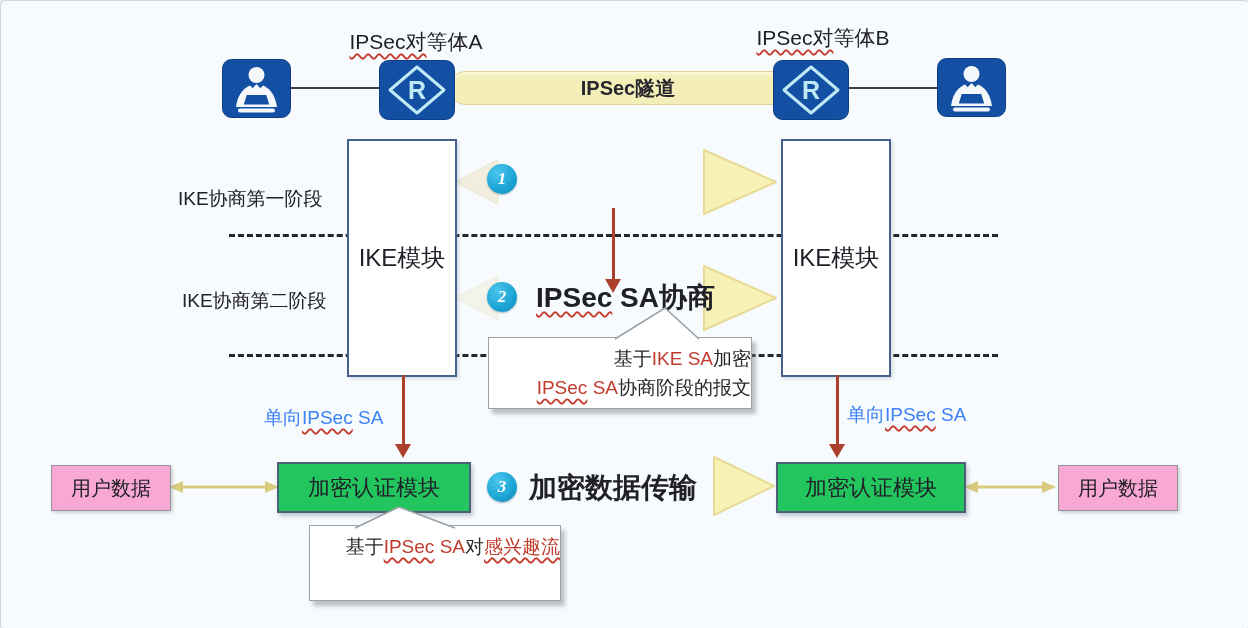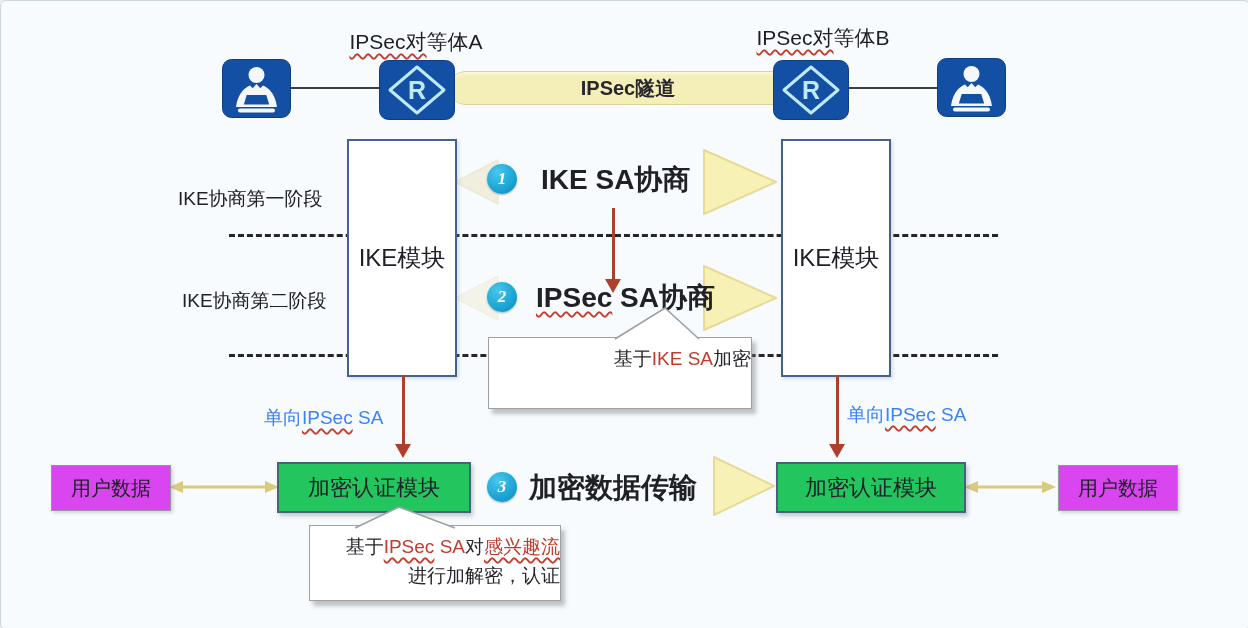--- a/index.html
+++ b/index.html
@@ -18,21 +18,21 @@
   
   .uw{text-decoration-line:underline;text-decoration-style:wavy;text-decoration-color:#c63c2c;
       text-decoration-thickness:2px;text-underline-offset:4px;text-decoration-skip-ink:none;}
   .red{color:#c03b2c;}
   
   .ikebox{width:106px;height:234px;background:#fff;border:2px solid #44638c;z-index:2;
           display:flex;align-items:center;justify-content:center;font-size:24px;color:#202028;
           box-shadow:2px 2px 3px rgba(120,135,155,.25);}
   .mbox{background:#22c55e;border:2px solid #4c6177;z-index:2;display:flex;align-items:center;
         justify-content:center;font-size:22px;color:#202028;box-shadow:2px 3px 4px rgba(90,105,125,.35);}
-  .ubox{background:#d946ef;border:1.5px solid #90969c;z-index:2;display:flex;align-items:center;
+  .ubox{background:#f9a8d4;border:1.5px solid #90969c;z-index:2;display:flex;align-items:center;
         justify-content:center;font-size:20px;color:#202028;box-shadow:2px 2px 3px rgba(120,125,130,.3);}
   
   .dash{height:0;border-top:3px dashed #26262a;z-index:1;width:769px;left:228px;}
   
   .stagelabel{font-size:19px;color:#202028;z-index:2;}
   
   .ncircle{width:30px;height:30px;border-radius:50%;z-index:3;
            background:radial-gradient(circle at 35% 28%,#49c6ec,#1ba4d4 60%,#0f86b5);
            color:#fff;display:flex;align-items:center;justify-content:center;
            font:italic 700 17px "Liberation Serif",serif;box-shadow:0 1px 2px rgba(0,60,90,.35);}
@@ -111,21 +111,20 @@
 
   <svg class="abs" style="left:452px;top:157px;z-index:1;opacity:.65;" width="46" height="48">
     <polygon points="45,2 2,24 45,46" fill="#eee8cf" stroke="#e7e0c4" stroke-width="1.5" stroke-linejoin="round"></polygon>
   </svg>
   <svg class="abs" style="left:702px;top:146px;z-index:1;" width="76" height="70">
     <polygon points="1,3 73,35 1,67" fill="#f8f1b6" stroke="#e6da96" stroke-width="2" stroke-linejoin="round"></polygon>
   </svg>
   <div class="abs ncircle" style="left:486px;top:163px;">
     <span>1</span>
   </div>
-  <div class="abs flowtext" style="left:540px;top:160px;">IKE SA协商</div>
 
   <div class="abs vline" style="left:611px;top:207px;height:72px;"></div>
   <div class="abs rhead" style="left:604px;top:278px;"></div>
 
   <svg class="abs" style="left:452px;top:273px;z-index:1;opacity:.4;" width="46" height="48">
     <polygon points="45,2 2,24 45,46" fill="#eee8cf" stroke="#e7e0c4" stroke-width="1.5" stroke-linejoin="round"></polygon>
   </svg>
   <svg class="abs" style="left:702px;top:262px;z-index:1;" width="76" height="70">
     <polygon points="1,3 73,35 1,67" fill="#f8f1b6" stroke="#e6da96" stroke-width="2" stroke-linejoin="round"></polygon>
   </svg>
@@ -133,20 +132,21 @@
     <span>2</span>
   </div>
   <div class="abs flowtext" style="left:535px;top:278px;"><span class="uw">IPSec</span><span> SA协商</span></div>
 
   <svg class="abs pointer" style="left:606px;top:305px;" width="100" height="34">
     <path d="M8 33 L58 2 L92 33 Z" fill="#fff"></path>
     <path d="M8 33 L58 2 L92 33" fill="none" stroke="#9aa2a8" stroke-width="1.6"></path>
   </svg>
   <div class="abs callout" style="left:487px;top:336px;width:262px;height:64px;">
     <div><span>基于</span><span class="red">IKE SA</span><span>加密</span></div>
+    <div><span class="red uw">IPSec</span><span class="red"> SA</span><span>协商阶段的报文</span></div>
   </div>
 
   <div class="abs vline" style="left:401px;top:374px;height:70px;"></div>
   <div class="abs rhead" style="left:394px;top:443px;"></div>
   <div class="abs salabel" style="left:263px;top:404px;"><span>单向</span><span class="uw">IPSec</span><span> SA</span></div>
 
   <div class="abs vline" style="left:835px;top:374px;height:70px;"></div>
   <div class="abs rhead" style="left:828px;top:443px;"></div>
   <div class="abs salabel" style="left:846px;top:401px;"><span>单向</span><span class="uw">IPSec</span><span> SA</span></div>
 
@@ -181,17 +181,16 @@
   <div class="abs ubox" style="left:1057px;top:464px;width:118px;height:44px;">
     <span>用户数据</span>
   </div>
 
   <svg class="abs pointer" style="left:348px;top:504px;" width="112" height="24">
     <path d="M6 23 L50 2 L106 23 Z" fill="#fff"></path>
     <path d="M6 23 L50 2 L106 23" fill="none" stroke="#9aa2a8" stroke-width="1.6"></path>
   </svg>
   <div class="abs callout" style="left:308px;top:524px;width:250px;height:68px;">
     <div><span>基于</span><span class="red uw">IPSec</span><span class="red"> SA</span><span>对</span><span class="red uw">感兴趣流</span></div>
-    <div>进行加解密，认证</div>
   </div>
 
 
 </div>
 
 </body></html>

